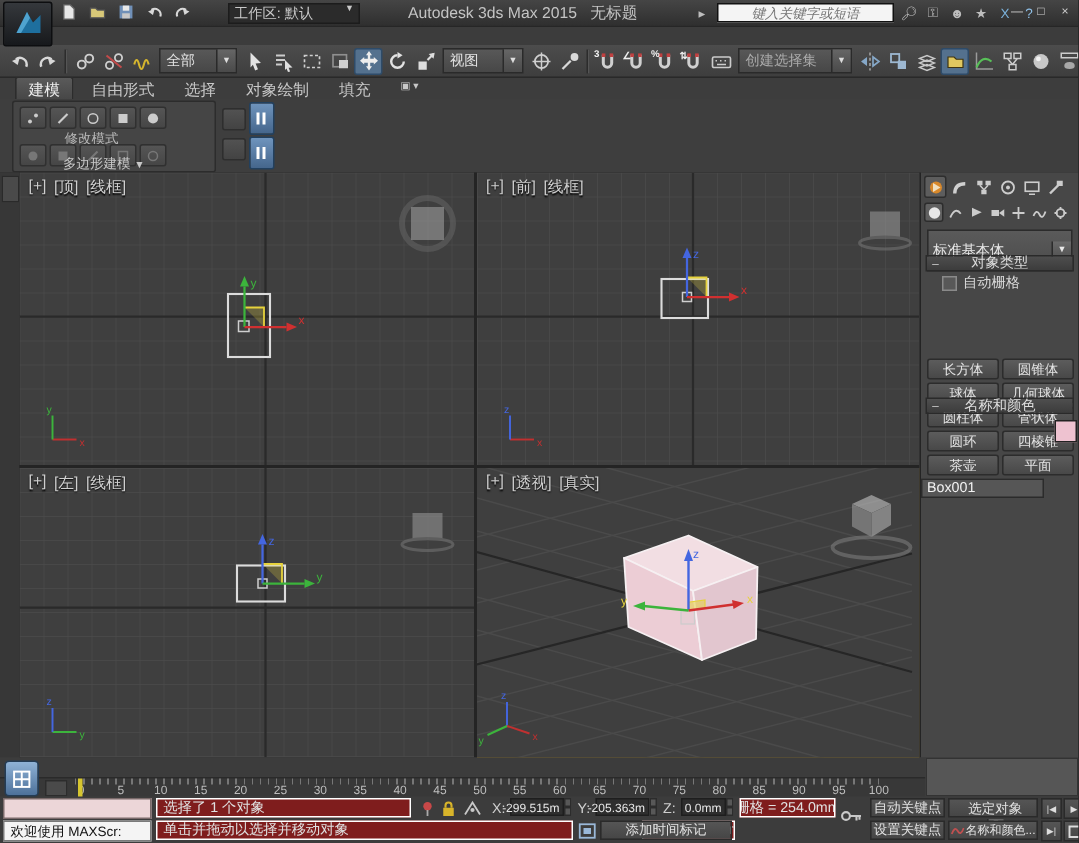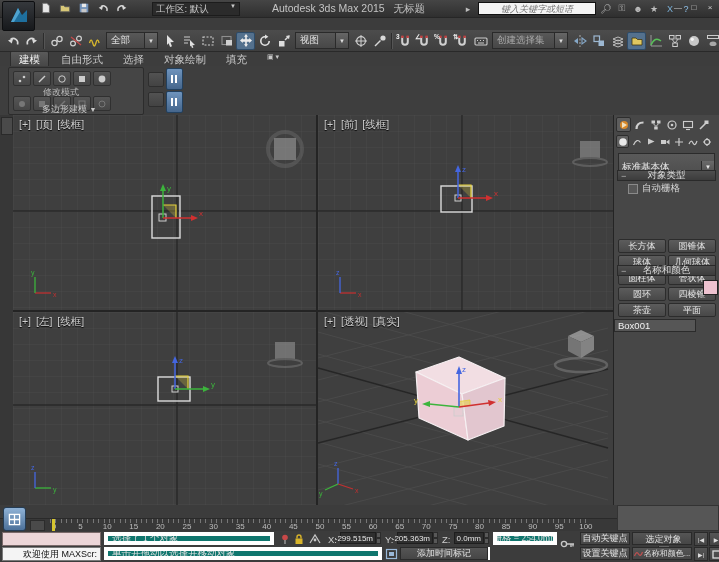--- a/index.html
+++ b/index.html
@@ -114,23 +114,23 @@
   .minibtn{position:absolute;left:30px;top:520px;width:13px;height:9px;background:#4a4a4a;
            border:1px solid #2c2c2c;}
   .rulerend{position:absolute;left:617px;top:505px;width:102px;height:26px;background:#565656;
             border:1px solid #333;box-sizing:border-box;}
   
   .statusbar{position:absolute;left:0;top:531px;width:719px;height:31px;background:#3c3c3c;}
   .listener-pink{position:absolute;left:2px;top:1px;width:99px;height:14px;background:#ecd6d8;
                  border:1px solid #7a6a6a;box-sizing:border-box;}
   .listener-white{position:absolute;left:2px;top:16px;width:99px;height:14px;background:#f4f4f4;
                   border:1px solid #7a7a7a;color:#111;font-size:9px;display:flex;align-items:center;
-                  padding-left:20px;box-sizing:border-box;white-space:nowrap;overflow:hidden;}
-  .sfield{position:absolute;background:#0f766e;border:4px solid #ffffff;color:#e0e0e0;font-size:9.5px;
-          display:flex;align-items:center;padding-left:4px;box-sizing:border-box;white-space:nowrap;overflow:hidden;font-family:Liberation Serif, serif;}
+                  padding-left:4px;box-sizing:border-box;white-space:nowrap;overflow:hidden;}
+  .sfield{position:absolute;background:#7f1d1d;border:1px solid #ffffff;color:#e0e0e0;font-size:9.5px;
+          display:flex;align-items:center;padding-left:4px;box-sizing:border-box;white-space:nowrap;overflow:hidden;}
   .slabel{position:absolute;font-size:9.5px;color:#cfcfcf;}
   .nfield{position:absolute;height:12px;background:#2e2e2e;border:1px solid #1e1e1e;color:#e6e6e6;
           font-size:8px;display:flex;align-items:center;justify-content:flex-end;padding-right:2px;
           box-sizing:border-box;}
   .spin{position:absolute;width:5px;height:12px;display:flex;flex-direction:column;}
   .spin div{flex:1;background:#585858;border:1px solid #2c2c2c;}
   .sbtn{position:absolute;height:13px;background:linear-gradient(#555,#464646);border:1px solid #2a2a2a;
         color:#e2e2e2;font-size:9px;display:flex;align-items:center;justify-content:center;
         box-sizing:border-box;white-space:nowrap;}
   .sdrop{position:absolute;height:13px;background:linear-gradient(#555,#464646);border:1px solid #2a2a2a;

